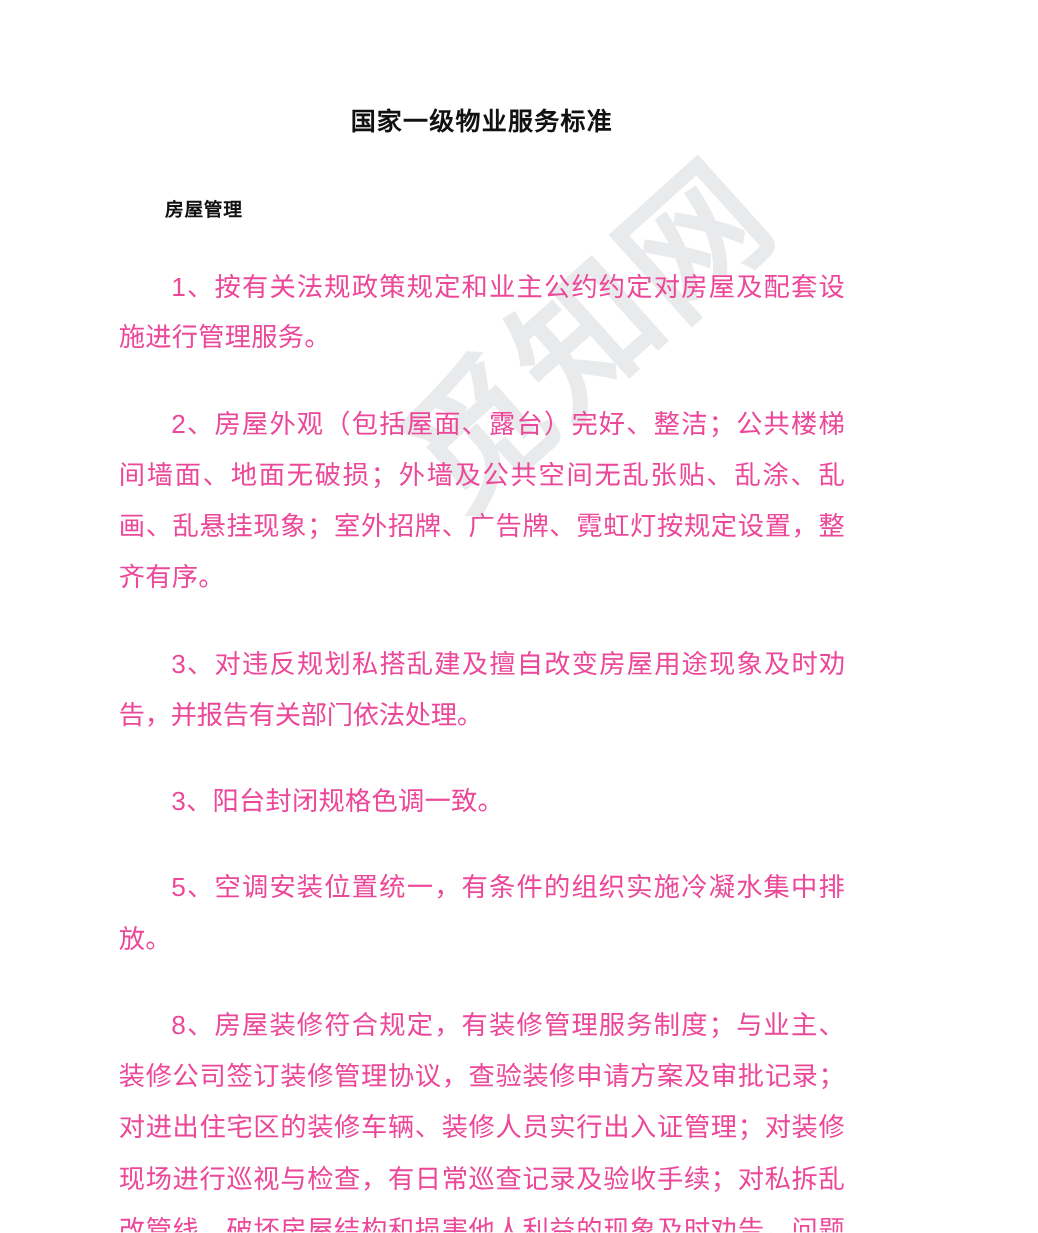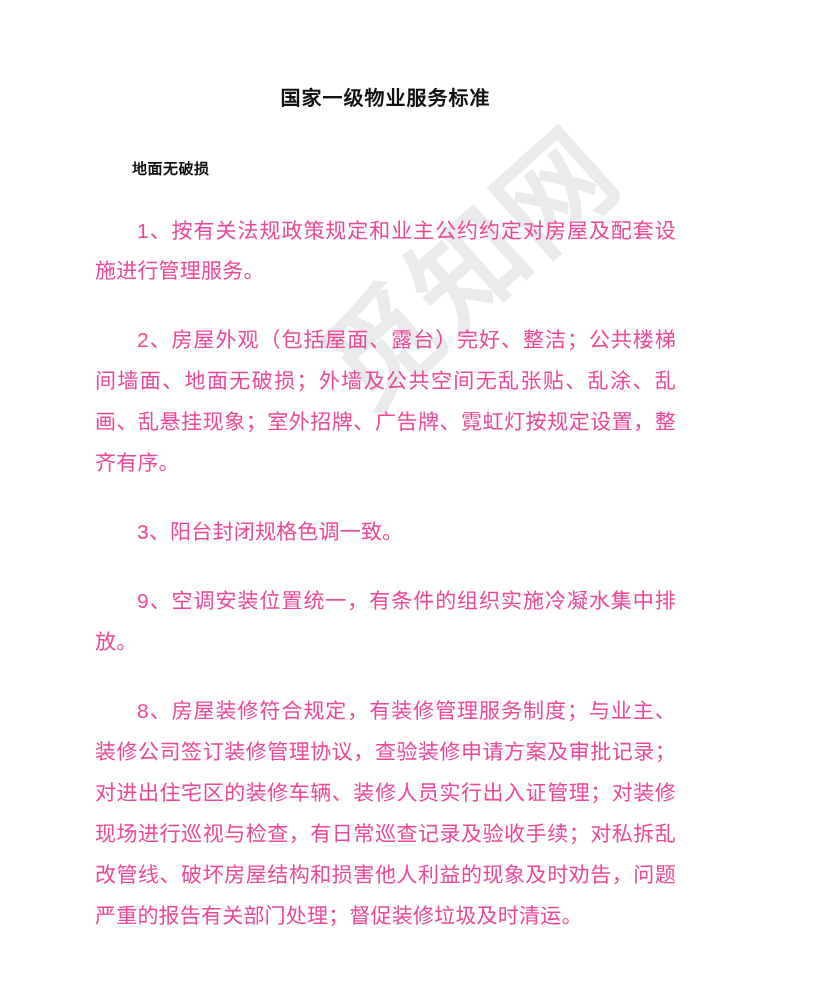--- a/index.html
+++ b/index.html
@@ -98,24 +98,25 @@
 <div id="page">
 
   <div id="watermark-layer">
     <div class="watermark-text">觅知网</div>
   </div>
 
   <div id="content">
 
     <h1 class="doc-title">国家一级物业服务标准</h1>
 
-    <h2 class="section-heading">地面无破损</h2>
+    <h2 class="section-heading">房屋管理</h2>
 
     <p class="para">1、按有关法规政策规定和业主公约约定对房屋及配套设施进行管理服务。</p>
     <p class="para">2、房屋外观（包括屋面、露台）完好、整洁；公共楼梯间墙面、地面无破损；外墙及公共空间无乱张贴、乱涂、乱画、乱悬挂现象；室外招牌、广告牌、霓虹灯按规定设置，整齐有序。</p>
+    <p class="para tight">3、对违反规划私搭乱建及擅自改变房屋用途现象及时劝告，并报告有关部门依法处理。</p>
     <p class="para">3、阳台封闭规格色调一致。</p>
-    <p class="para">9、空调安装位置统一，有条件的组织实施冷凝水集中排放。</p>
+    <p class="para">5、空调安装位置统一，有条件的组织实施冷凝水集中排放。</p>
     <p class="para">8、房屋装修符合规定，有装修管理服务制度；与业主、装修公司签订装修管理协议，查验装修申请方案及审批记录；对进出住宅区的装修车辆、装修人员实行出入证管理；对装修现场进行巡视与检查，有日常巡查记录及验收手续；对私拆乱改管线、破坏房屋结构和损害他人利益的现象及时劝告，问题严重的报告有关部门处理；督促装修垃圾及时清运。</p>
 
 
 
   </div>
 </div>
 
 </body></html>

